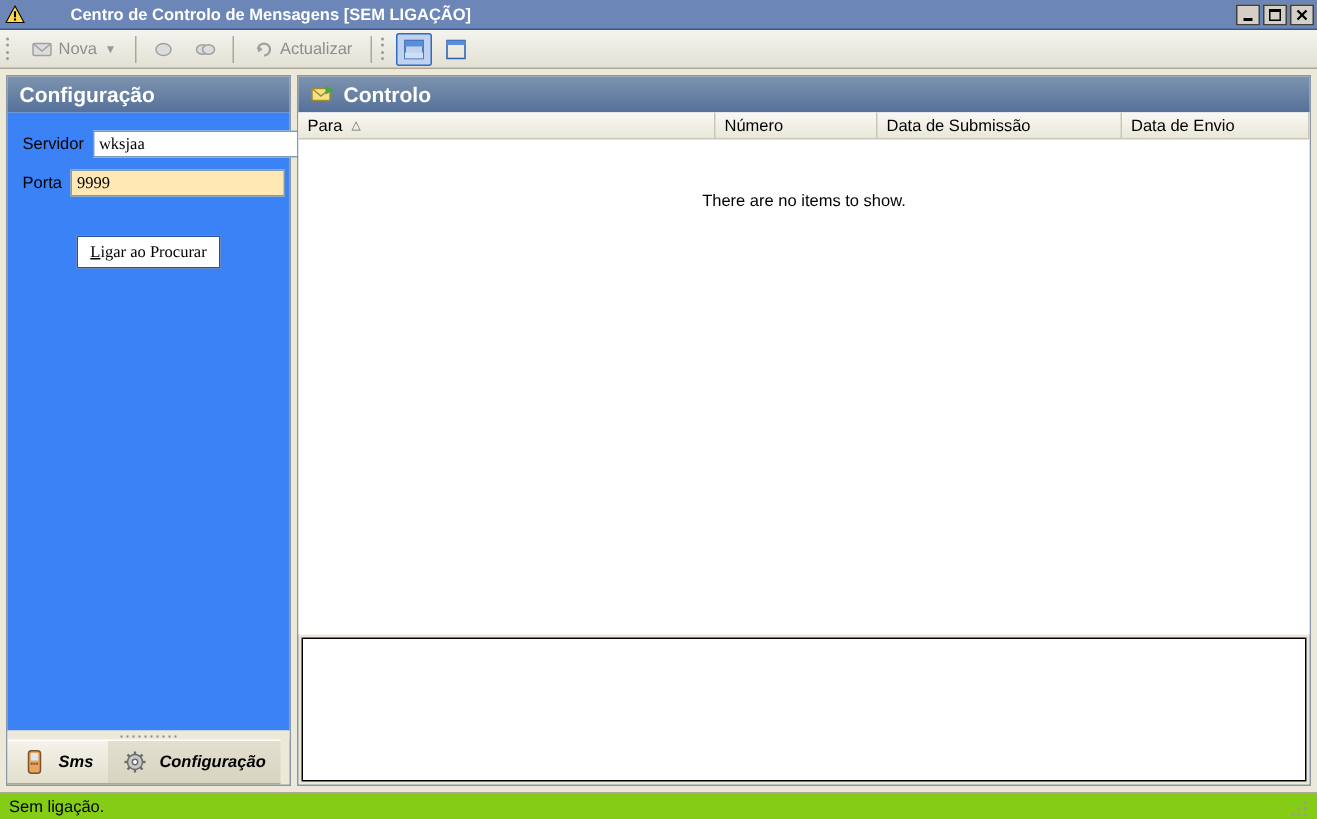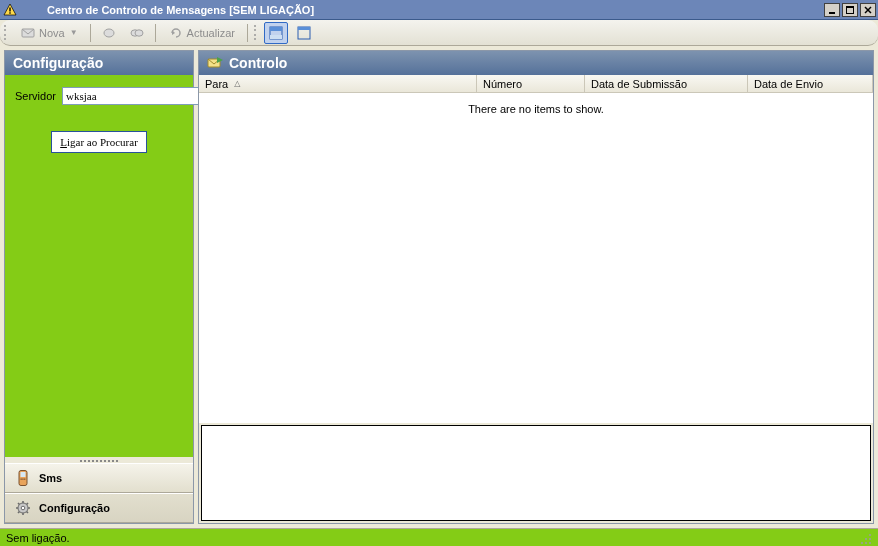--- a/index.html
+++ b/index.html
@@ -33,21 +33,21 @@
       width: 16px; height:14px; background:#d4d0c8; border:1px solid #404040;
       display:flex; align-items:center; justify-content:center;
       font-family: Arial; font-size:9px; color:#000; font-weight:bold;
       margin-left:2px; cursor:default;
     }
     
     .toolbar {
       height: 26px;
       background: linear-gradient(to bottom, #f4f3ee, #e3e1d4);
       border-bottom: 1px solid #aca899;
-      display:flex; align-items:center; padding: 0 4px; gap:4px;border-radius:10px;
+      display:flex; align-items:center; padding: 0 4px; gap:4px;
     }
     .toolbar .grip { width:4px; height:18px; display:flex; flex-direction:column; justify-content:space-around; margin-right:2px;}
     .toolbar .grip span{ width:2px;height:2px;background:#999;border-radius:50%;}
     .tb-btn {
       display:flex; align-items:center; gap:3px;
       padding: 2px 5px; border:1px solid transparent; color:#8d8d8d;
       height:22px; cursor:default; border-radius:2px;
     }
     .tb-btn.icon-only { padding: 2px 3px; }
     .tb-btn.active { border:1px solid #316ac5; background:#c1d2ee; color:#000;}
@@ -62,61 +62,61 @@
     .left-pane {
       width: 190px; display:flex; flex-direction:column;
       border:1px solid #8b97a8;
     }
     .pane-header {
       background: linear-gradient(to bottom, #7d93af 0%, #55719a 100%);
       color:#fff; font-weight:bold; font-size:14px;
       padding:3px 8px; height:24px; display:flex; align-items:center;
     }
     .config-body {
-      flex:1; background:#84cc16; padding:12px 10px;
+      flex:1; background:#3b82f6; padding:12px 10px;
       display:flex; flex-direction:column; gap:0;
     }
     .form-row{ display:flex; align-items:center; margin-bottom:8px; gap:6px;}
     .form-row label{ width:48px; font-size:11px;}
     .form-row input{
       flex:1; height:18px; border:1px solid #7f9db9; font-size:11px;
       padding:1px 3px; font-family:Tahoma;
     }
     .form-row input.highlight{ background:#ffe8b3; }
     .btn-stack{ display:flex; flex-direction:column; gap:6px; margin-top:18px; align-items:center;}
     .cfg-btn{
       width:96px; height:22px; border:1px solid #28529c;
       background:#fff; font-size:11px; cursor:default;
       display:flex; align-items:center; justify-content:center;
       font-family:Tahoma;
     }
     .cfg-btn .u{ text-decoration:underline;}
     .splitter-h{ height:6px; background:#ece9d8; cursor:ns-resize; display:flex;align-items:center;justify-content:center;}
     .splitter-h::after{ content:""; width:40px; height:3px; background-image: radial-gradient(#888 1px, transparent 1px); background-size:4px 4px;}
-    .nav-buttons{ display:flex; flex-direction:column;}
+    .nav-buttons{ display:flex; font-style:italic;}
     .nav-btn{
       height:30px; background:linear-gradient(to bottom,#f5f3ea,#e2dfce);
       border-top:1px solid #fff; border-bottom:1px solid #aca899;
       display:flex; align-items:center; padding:0 10px; gap:8px;
       font-weight:bold; font-size:11px; cursor:default;
     }
     .nav-btn.selected{ background:linear-gradient(to bottom,#e2dfce,#d8d4c2);}
     .nav-icon{ width:16px;height:16px; display:flex;align-items:center;justify-content:center;}
 
     .right-pane{
       flex:1; display:flex; flex-direction:column;
       border:1px solid #8b97a8; min-width:0;
     }
     .right-header{
       background: linear-gradient(to bottom, #7d93af 0%, #55719a 100%);
       color:#fff; font-weight:bold; font-size:14px;
       padding:2px 8px; height:24px; display:flex; align-items:center; gap:6px;
     }
     .sent-icon{ width:16px;height:16px;display:flex;align-items:center;justify-content:center;}
-    .grid-area{ flex:1; background:#fff; display:flex; flex-direction:column; min-height:0;}
+    .grid-area{ flex:1; background:#fff; display:flex; flex-direction:column; min-height:0;gap:25px;}
     .col-headers{
       display:flex; height:18px; background:linear-gradient(to bottom,#f9f8f3,#eae7d9);
       border-bottom:1px solid #cbc7b8; font-size:11px;
     }
     .col{
       border-right:1px solid #cbc7b8; padding:2px 6px; display:flex;align-items:center; gap:6px;
       white-space:nowrap; overflow:hidden;
     }
     .col .sort-arrow{ font-size:8px; color:#6b6b6b;}
     .grid-body{ flex:1; display:flex; justify-content:center; padding-top:10px; font-size:11px; color:#000;}
@@ -234,20 +234,24 @@
 </div>
 
 <div class="main">
 
   <div class="left-pane">
     <div class="pane-header">Configuração</div>
     <div class="config-body">
       <div class="form-row">
         <label>Servidor</label>
         <input type="text" value="wksjaa" style="">
+      </div>
+      <div class="form-row">
+        <label>Porta</label>
+        <input type="text" class="highlight" value="9999" style="">
       </div>
       <div class="btn-stack">
         <div class="cfg-btn">
           <span></span>
             <span class="u">L</span>
             <span>igar ao Procurar</span>
         </div>
       </div>
     </div>
     <div class="splitter-h"></div>

